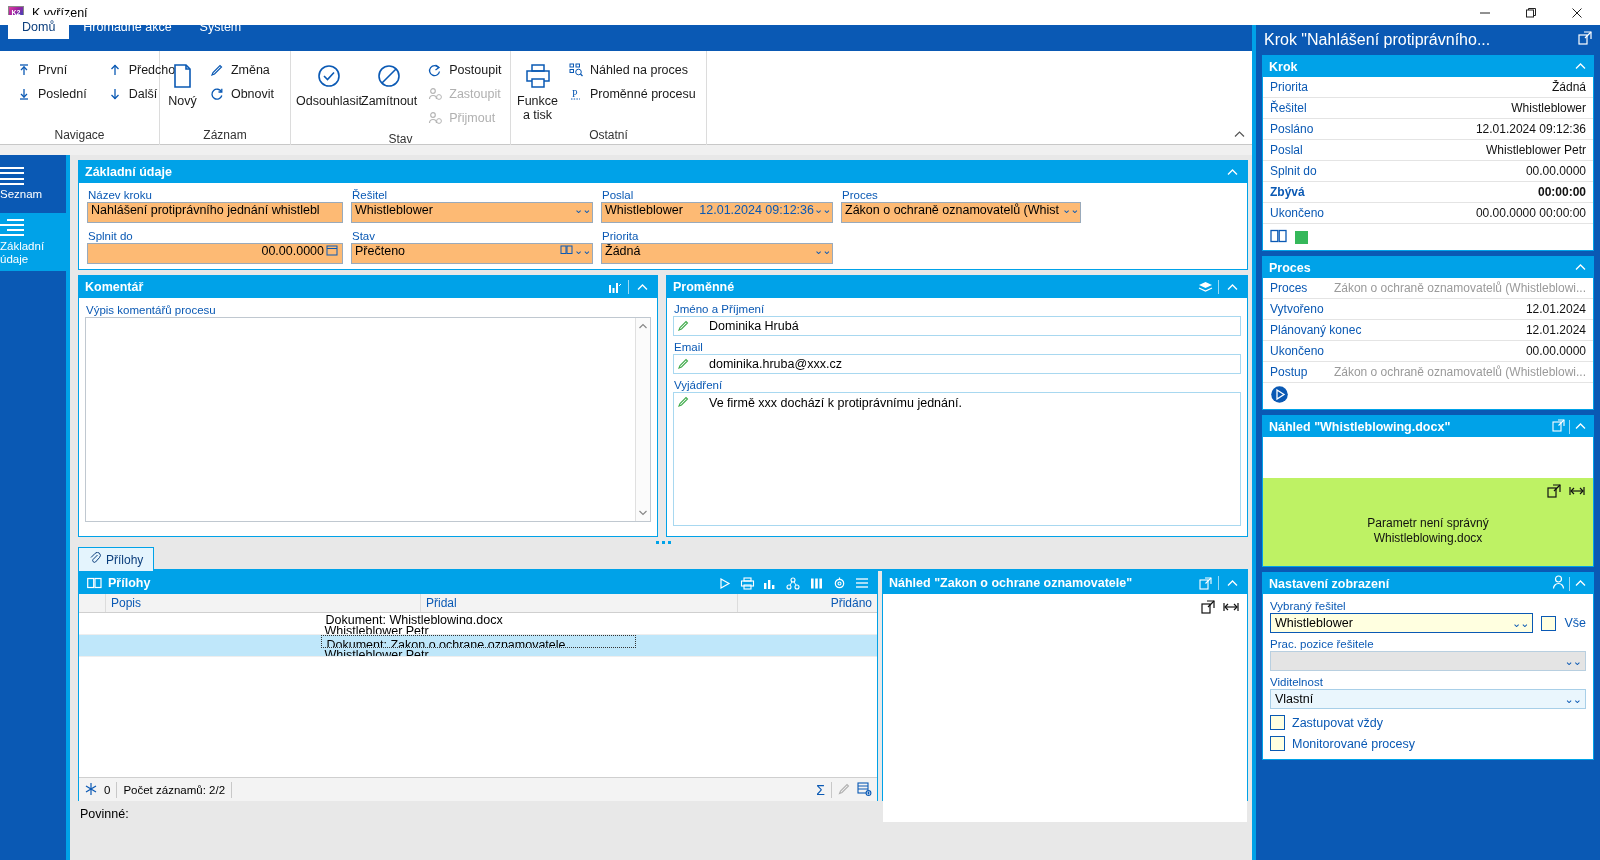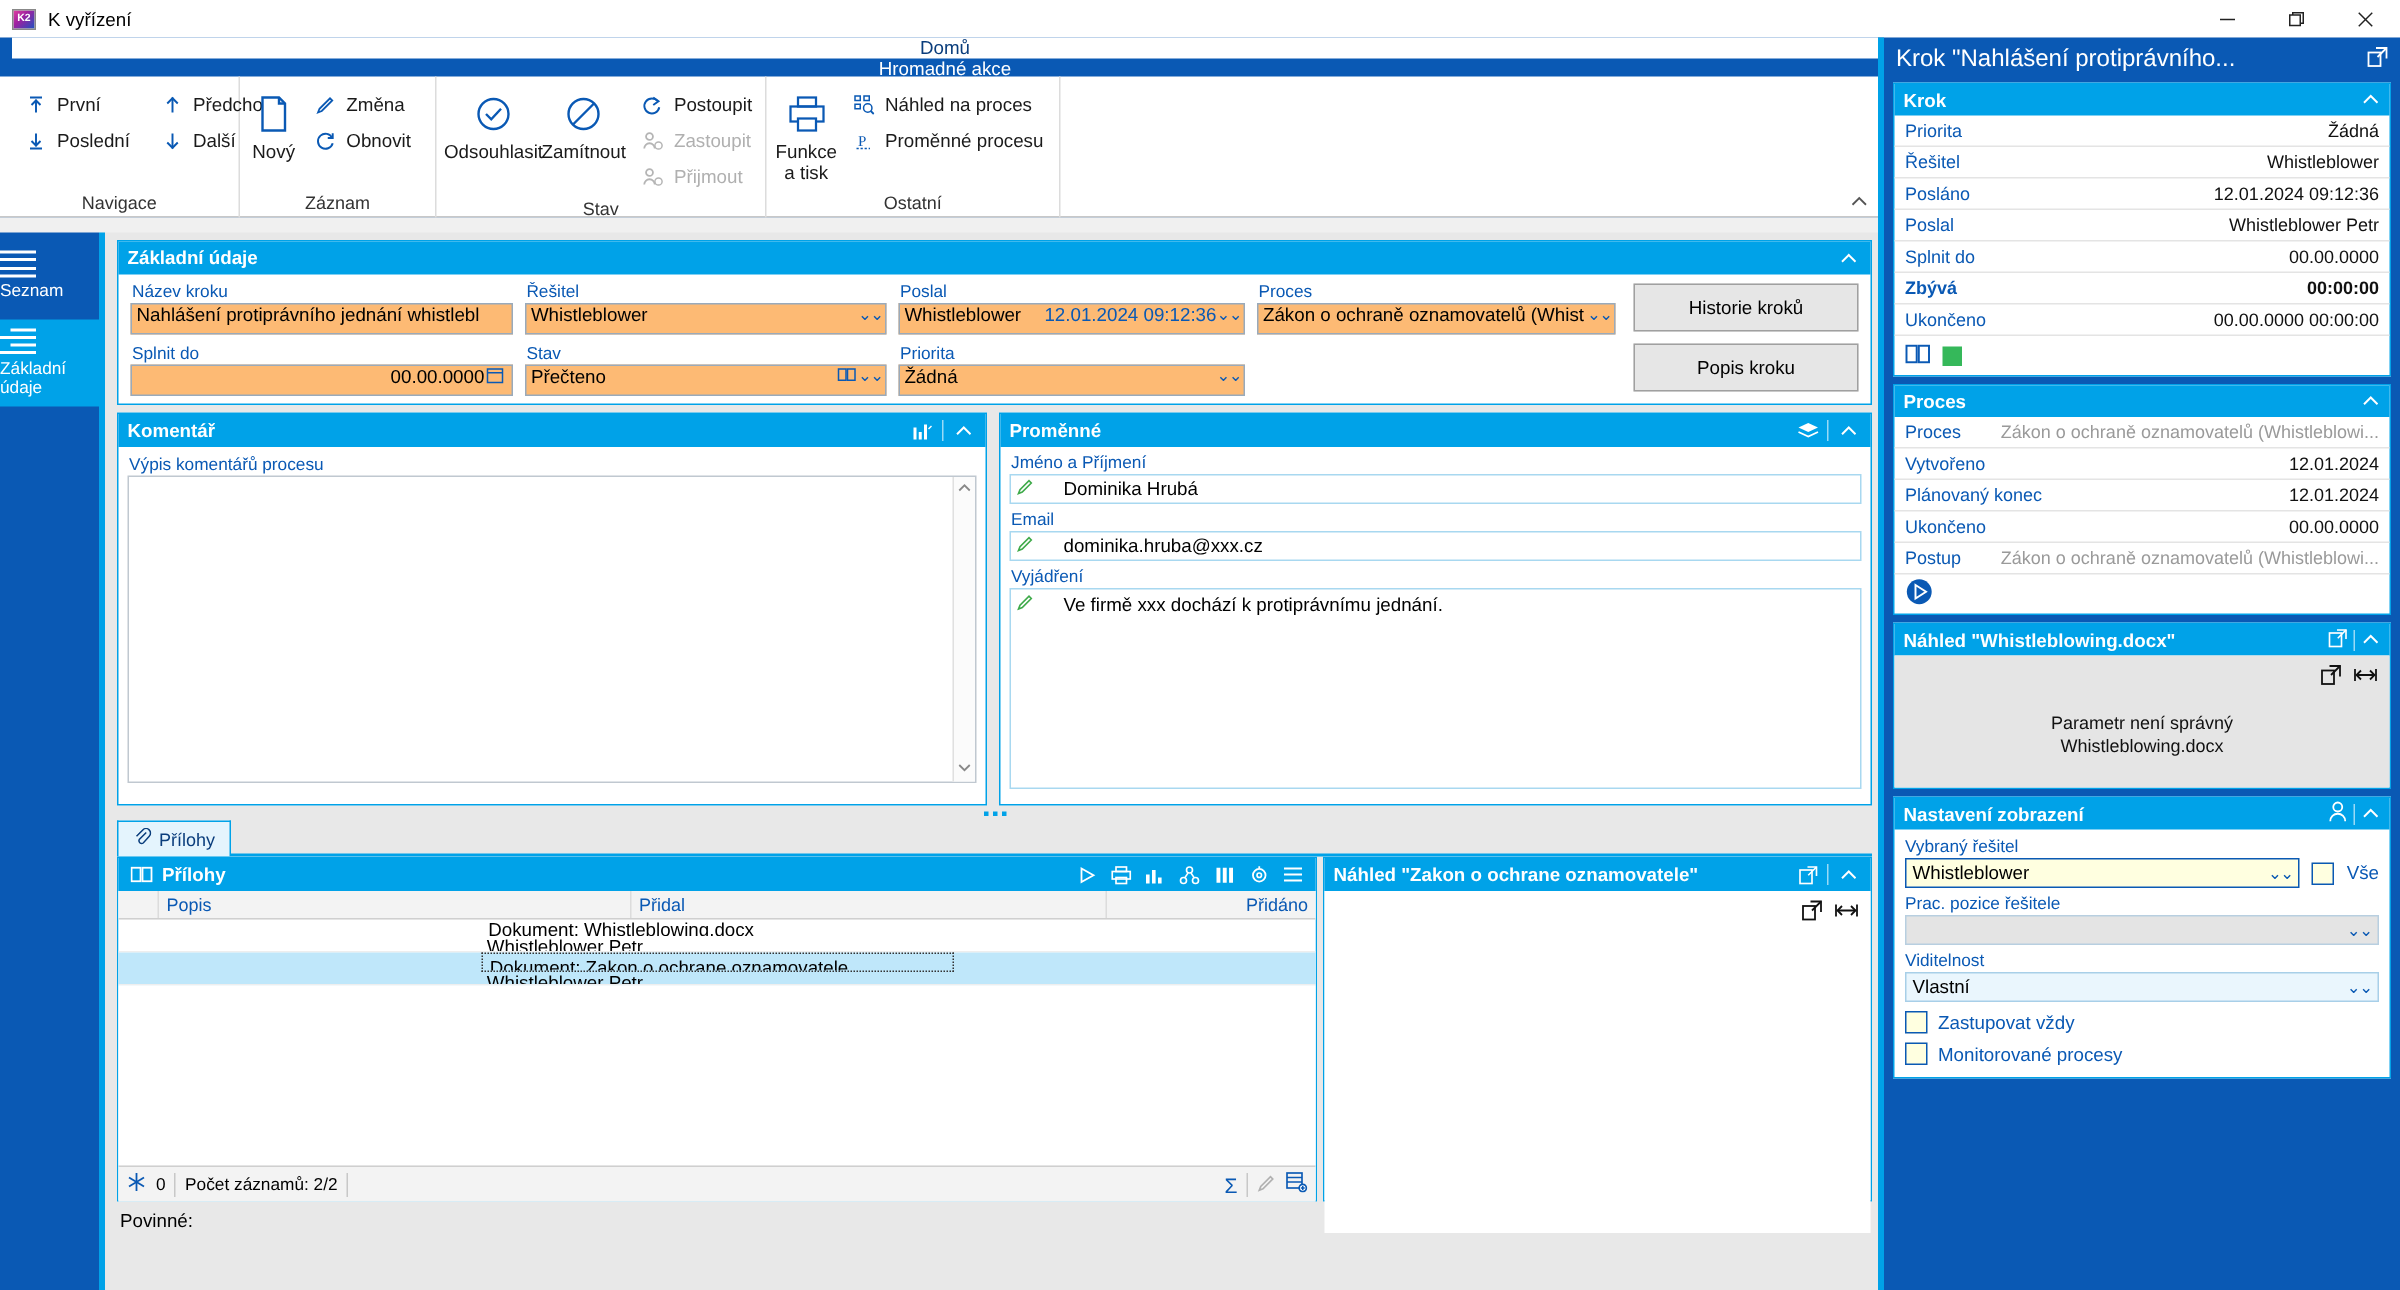--- a/index.html
+++ b/index.html
@@ -17,21 +17,21 @@
   .tb-icon { width:16px; height:14px; margin-left:8px; margin-right:8px;
              background:linear-gradient(135deg,#e040a0 0%,#a020a0 40%,#2050c0 100%);
              border:1px solid #888; font-size:7px; color:#fff; text-align:center; line-height:12px; font-weight:bold; }
   .tb-title { font-size:12.5px; color:#000; }
   .tb-ctrls { position:absolute; right:0; top:0; height:25px; display:flex; }
   .tb-btn { width:46px; height:25px; display:flex; align-items:center; justify-content:center;
             font-size:13px; color:#222; }
 
   
   .ribbon { position:absolute; left:0; top:25px; width:1252px; height:120px; background:#0a59b4; }
-  .rb-tabs { height:14px; display:flex; padding-left:8px;flex-direction:column; }
+  .rb-tabs { height:14px; display:flex; align-items:flex-end; padding-left:8px; }
   .rb-tab { height:24px; padding:0 14px; display:flex; align-items:center; justify-content:center;
             color:#fff; font-size:12.5px; }
   .rb-tab.active { background:#ffffff; color:#0a3d7c; }
   .rb-body { position:absolute; left:0; top:26px; width:1252px; height:94px; background:#ffffff;
              border-bottom:1px solid #c8c8c8; display:flex; }
   .rb-group { height:94px; position:relative; display:flex; flex-direction:column;
               border-right:1px solid #dcdcdc; }
   .rb-group-content { flex:1; display:flex; align-items:flex-start; padding:5px 6px 0 6px; }
   .rb-group-title { height:20px; line-height:20px; text-align:center; font-size:12px; color:#333; }
   .rb-small-col { display:flex; flex-direction:column; justify-content:flex-start; gap:2px; padding:3px 6px 0 6px; }
@@ -125,21 +125,21 @@
   .rp-ch { height:21px; background:#00a2e8; display:flex; align-items:center; padding:0 6px;
            color:#fff; font-weight:bold; font-size:12.5px; }
   .rp-ch .sp { flex:1; }
   .rp-row { height:21px; display:flex; align-items:center; padding:0 7px; border-bottom:1px solid #e4e4e4; font-size:12px; }
   .rp-row .k { color:#0a59b4; }
   .rp-row .v { flex:1; text-align:right; color:#111; overflow:hidden; white-space:nowrap; }
   .rp-row .v.muted { color:#9a9a9a; }
   .rp-row.b .k, .rp-row.b .v { font-weight:bold; }
   .rp-icons { height:26px; display:flex; align-items:center; gap:8px; padding:0 7px; }
   .sq-green { width:13px; height:13px; background:#35b85a; display:inline-block; }
-  .rp-prevbody { height:88px; background:#e5e5e5; position:relative; }
+  .rp-prevbody { height:88px; background:#bef264; position:relative;margin-top:41px; }
   .rp-settings-body { padding:5px 7px 8px 7px; }
   .rs-lab { font-size:11.5px; color:#0a59b4; line-height:14px; }
   .rs-input { height:20px; border:1px solid #0a59b4; background:#ffffe0; display:flex; align-items:center;
               padding:0 4px; font-size:12.5px; }
   .rs-input.gray { background:#e4e4e4; border:1px solid #b8cfe0; }
   .rs-input.plain { background:#eaf6fd; border:1px solid #a8cfe8; }
   .rs-input .sp { flex:1; }
   .rs-dd { color:#0a59b4; font-size:11px; letter-spacing:-1px; }
   .rs-row { display:flex; align-items:center; gap:8px; }
   .cbx { width:15px; height:15px; background:#ffffe0; border:1px solid #0a59b4; display:inline-block; }
@@ -468,24 +468,20 @@
         <div class="fieldcol" style="width:240px">
           <div class="field">
             <div class="flab">Proces</div>
             <div class="finput">
               <span class="txt">Zákon o ochraně oznamovatelů (Whist</span>
               <span class="dd">⌄⌄</span>
             </div>
           </div>
         </div>
 
-        <div class="btncol">
-          <div class="gbtn">Historie kroků</div>
-          <div class="gbtn">Popis kroku</div>
-        </div>
       </div>
     </div>
 
     <div class="panel komentar">
       <div class="ph">
         <span>Komentář</span>
         <span class="sp"></span>
         <span class="ic">
           <svg width="15" height="13" viewBox="0 0 15 13">
               <rect x="1" y="4" width="2" height="8" fill="#fff"></rect>

